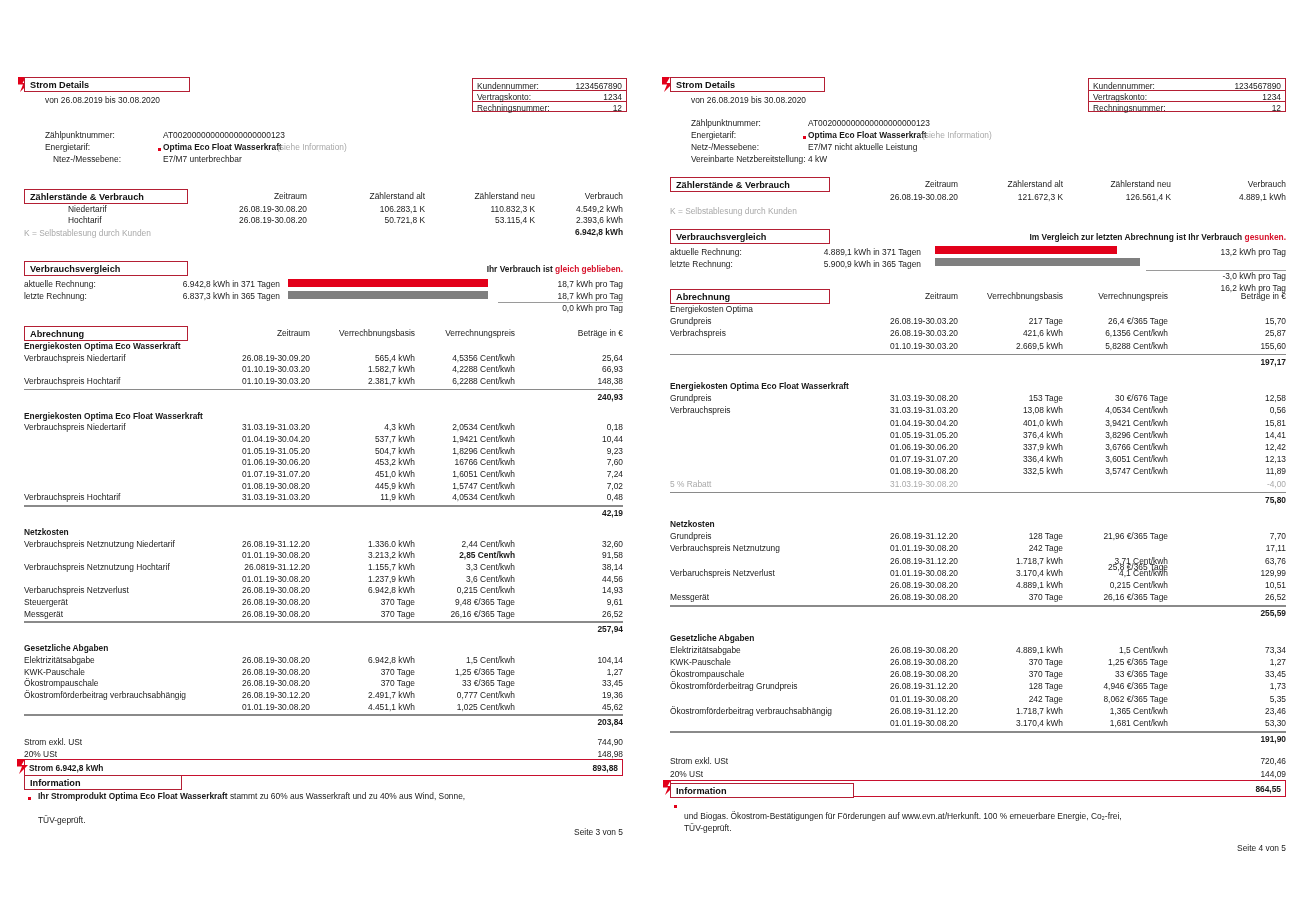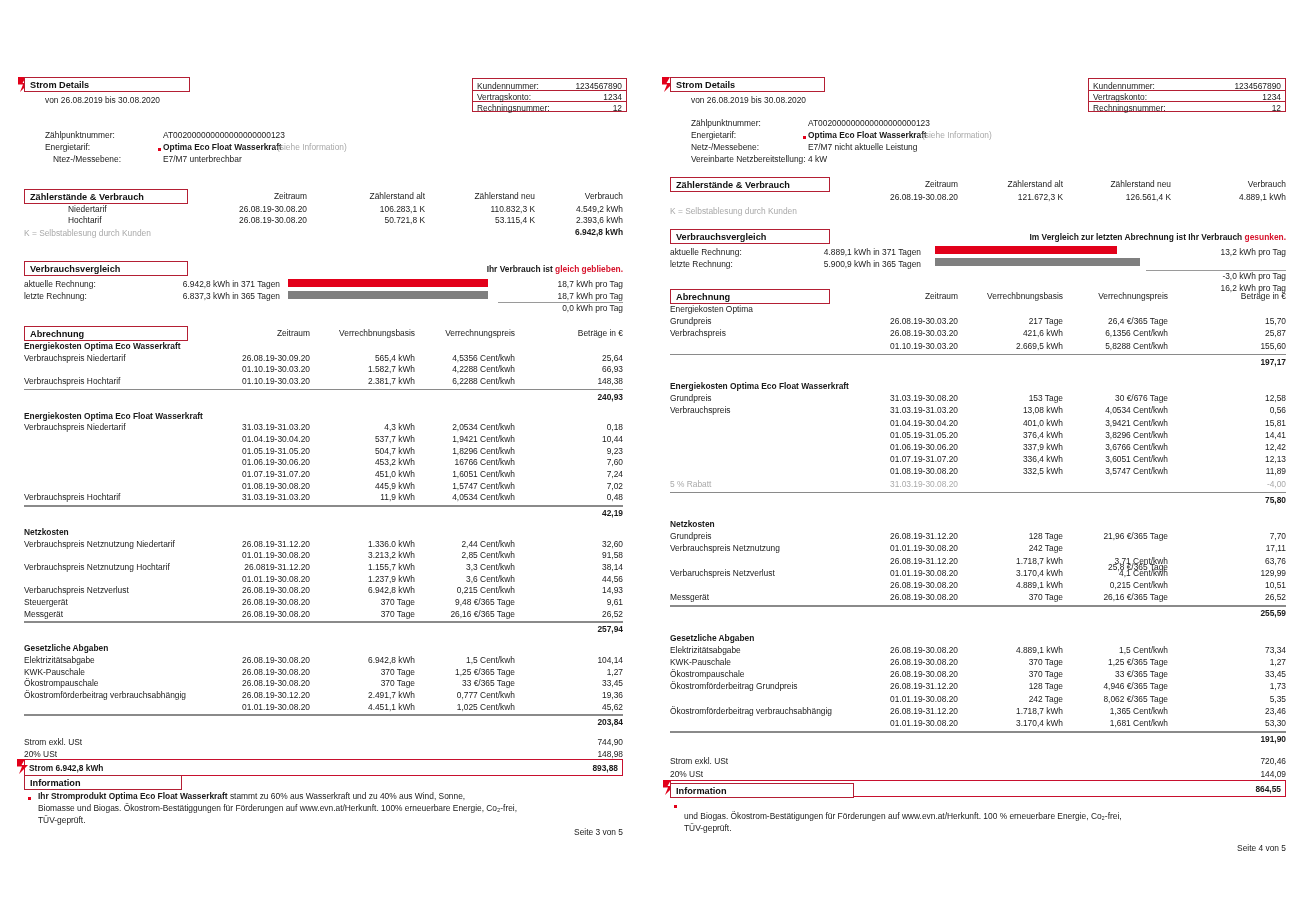--- a/index.html
+++ b/index.html
@@ -209,21 +209,21 @@
         <div class="rule-thick" style="left:24px;top:505.09999999999985px;width:599px;"></div>
         <div class="t b r" style="left:528px;top:508.09999999999985px;width:95px;">42,19</div>
         <div class="t b" style="left:24px;top:526.7999999999998px;">Netzkosten</div>
         <div class="t" style="left:24px;top:538.4999999999999px;">Verbrauchspreis Netznutzung Niedertarif</div>
         <div class="t r" style="left:215px;top:538.4999999999999px;width:95px;">26.08.19-31.12.20</div>
         <div class="t r" style="left:315px;top:538.4999999999999px;width:100px;">1.336.0  kWh</div>
         <div class="t r" style="left:420px;top:538.4999999999999px;width:95px;">2,44  Cent/kwh</div>
         <div class="t r" style="left:528px;top:538.4999999999999px;width:95px;">32,60</div>
         <div class="t r" style="left:215px;top:550.1999999999999px;width:95px;">01.01.19-30.08.20</div>
         <div class="t r" style="left:315px;top:550.1999999999999px;width:100px;">3.213,2 kWh</div>
-        <div class="t r" style="left:420px;top:550.1999999999999px;width:95px;">2,85  Cent/kwh</div>
+        <div class="t r" style="left:420px;top:550.1999999999999px;width:95px;font-weight:bold;">2,85  Cent/kwh</div>
         <div class="t r" style="left:528px;top:550.1999999999999px;width:95px;">91,58</div>
         <div class="t" style="left:24px;top:561.9px;">Verbrauchspreis Netznutzung Hochtarif</div>
         <div class="t r" style="left:215px;top:561.9px;width:95px;">26.0819-31.12.20</div>
         <div class="t r" style="left:315px;top:561.9px;width:100px;">1.155,7 kWh</div>
         <div class="t r" style="left:420px;top:561.9px;width:95px;">3,3  Cent/kwh</div>
         <div class="t r" style="left:528px;top:561.9px;width:95px;">38,14</div>
         <div class="t r" style="left:215px;top:573.6px;width:95px;">01.01.19-30.08.20</div>
         <div class="t r" style="left:315px;top:573.6px;width:100px;">1.237,9 kWh</div>
         <div class="t r" style="left:420px;top:573.6px;width:95px;">3,6  Cent/kwh</div>
         <div class="t r" style="left:528px;top:573.6px;width:95px;">44,56</div>
@@ -283,21 +283,20 @@
         </span>
         <div class="t b" style="left:29px;top:763.4000000000007px;">Strom 6.942,8 kWh</div>
         <div class="t b r" style="left:523px;top:763.4000000000007px;width:95px;">893,88</div>
       </div>
 
     <div class="hdrbox" style="left:24px;top:775px;width:158px;">
       <span>Information</span>
     </div>
     <span class="bullet" style="left:28px;top:797px;"></span>
     <div class="t" style="left:38px;top:791px;"><span class="b">Ihr Stromprodukt Optima Eco Float Wasserkraft</span><span> stammt zu 60% aus Wasserkraft und zu 40% aus Wind, Sonne,</span></div>
-    <div class="t" style="left:38px;top:803px;">Biomasse und Biogas. Ökostrom-Bestätiggungen für Förderungen auf www.evn.at/Herkunft. 100% erneuerbare Energie, Co₂-frei,</div>
     <div class="t" style="left:38px;top:815px;">TÜV-geprüft.</div>
     <div class="t r" style="left:528px;top:827px;width:95px;">Seite 3 von 5</div>
   </div>
 
   <div class="page page-right">
 
     <span class="logo" style="left:14px;top:77px;">
       <svg viewBox="0 0 11 15">
           <polygon points="0,0 8,0 4.5,6 11,6 2,15 5,7.5 0,7.5" fill="#e2001a"></polygon>
         </svg>

